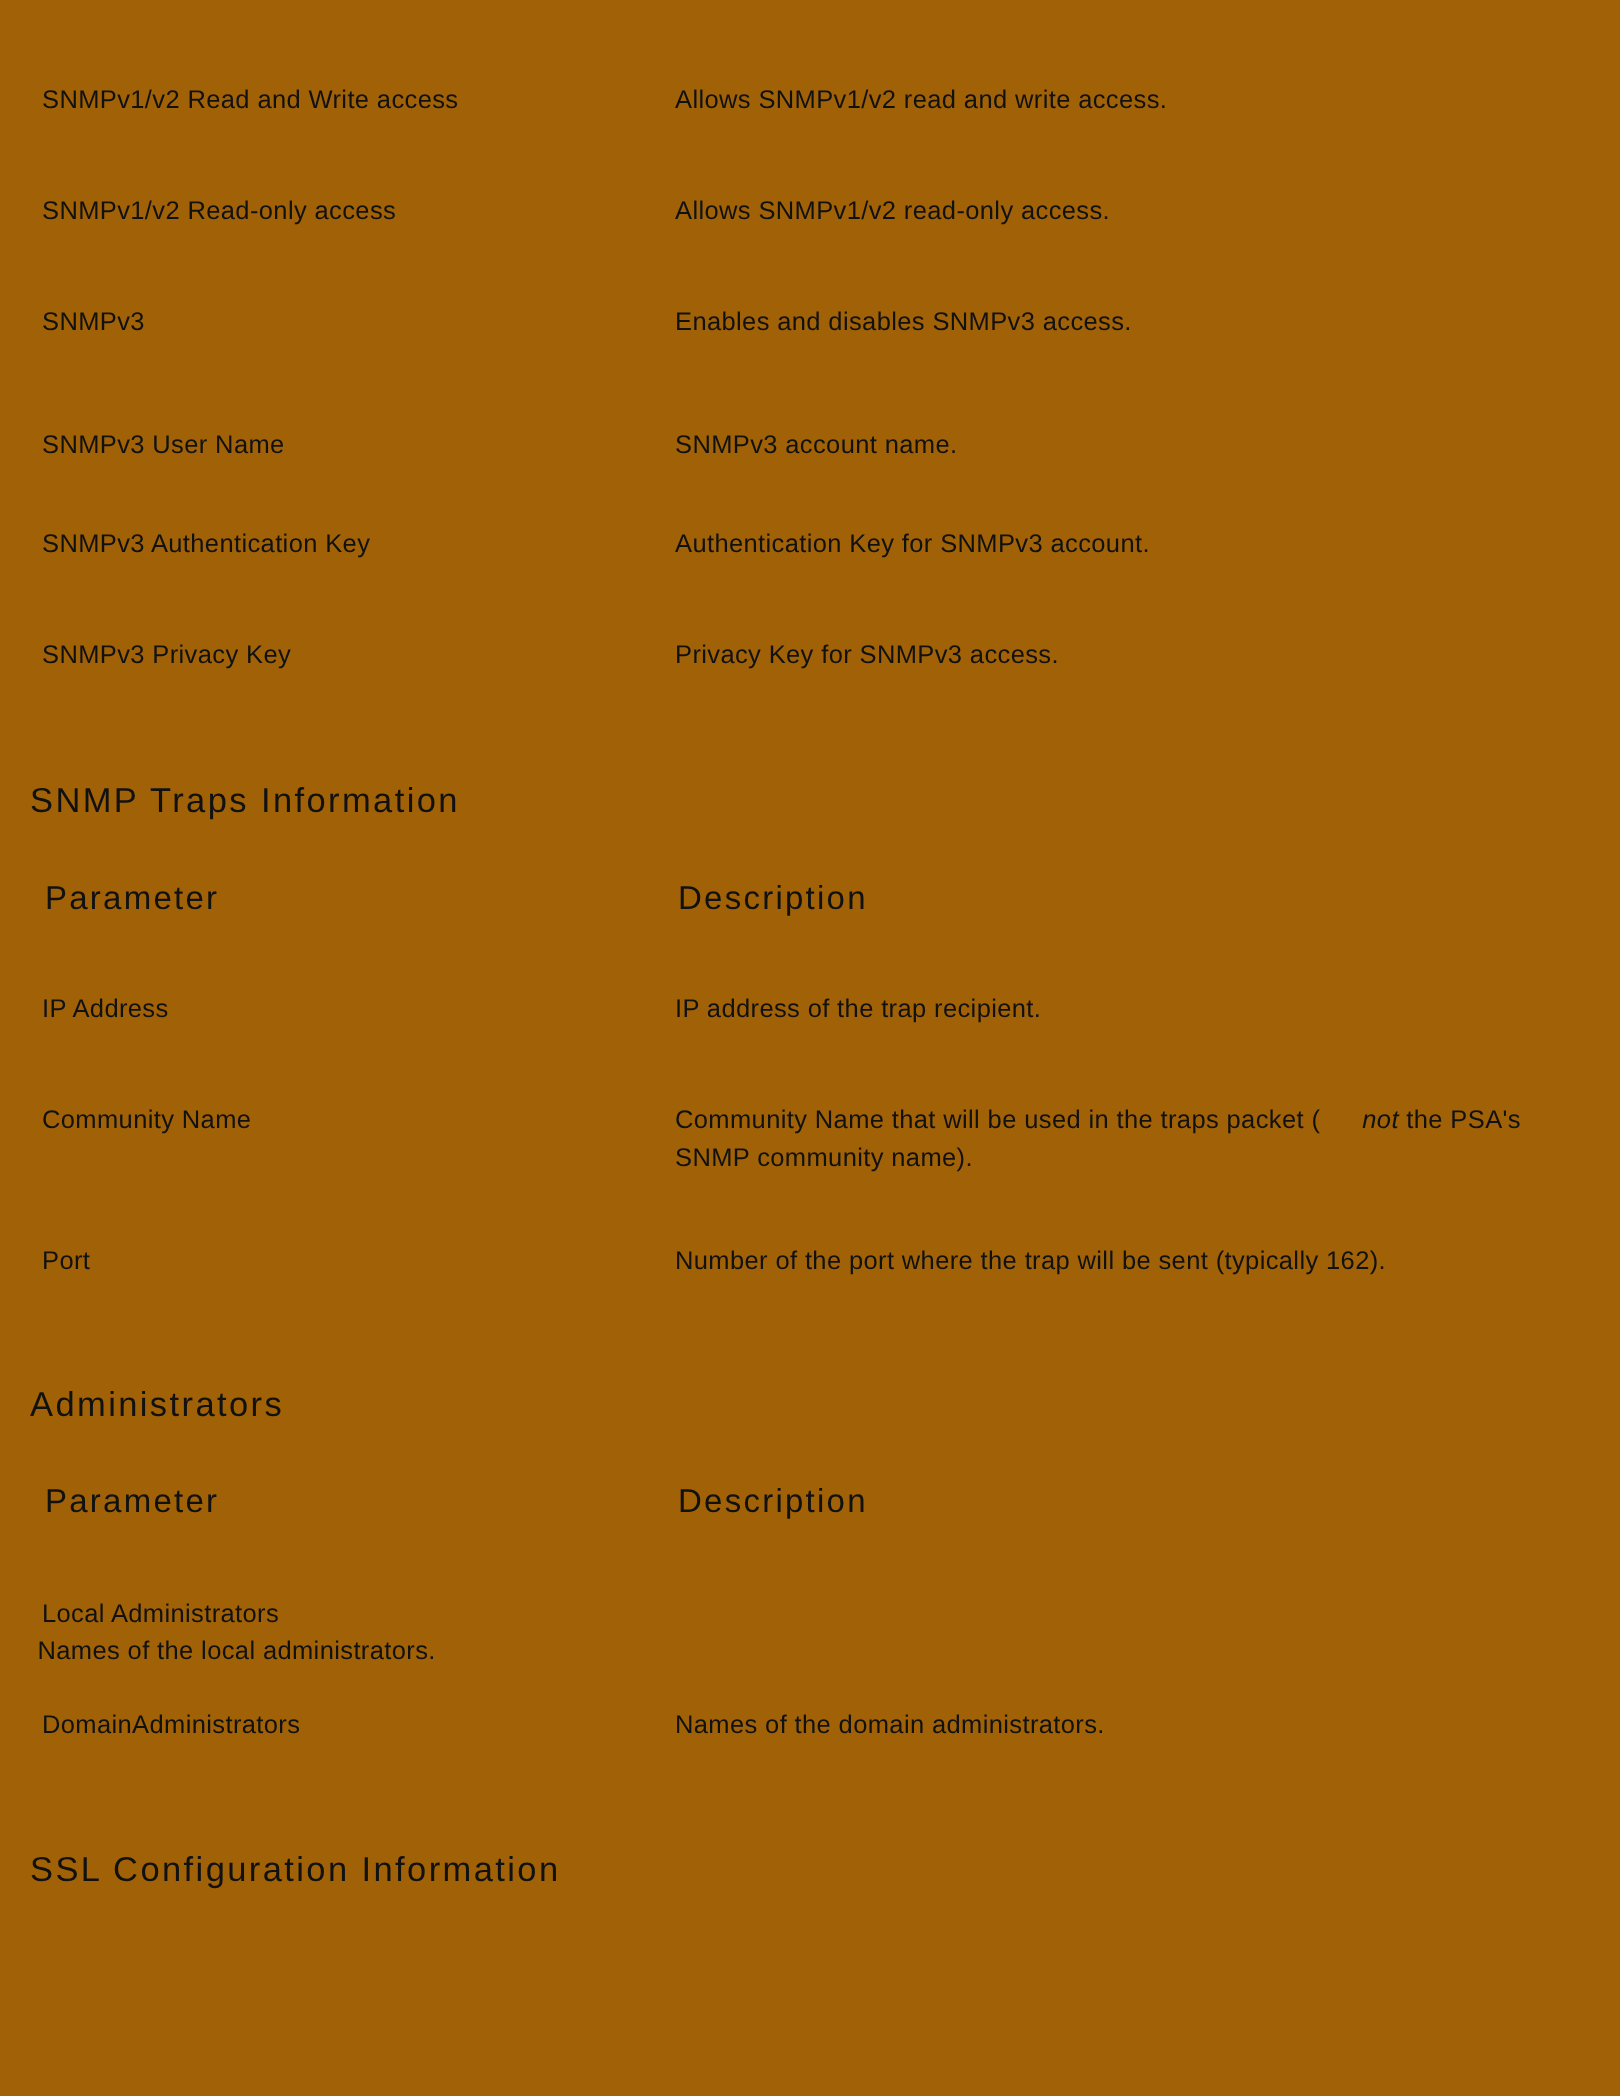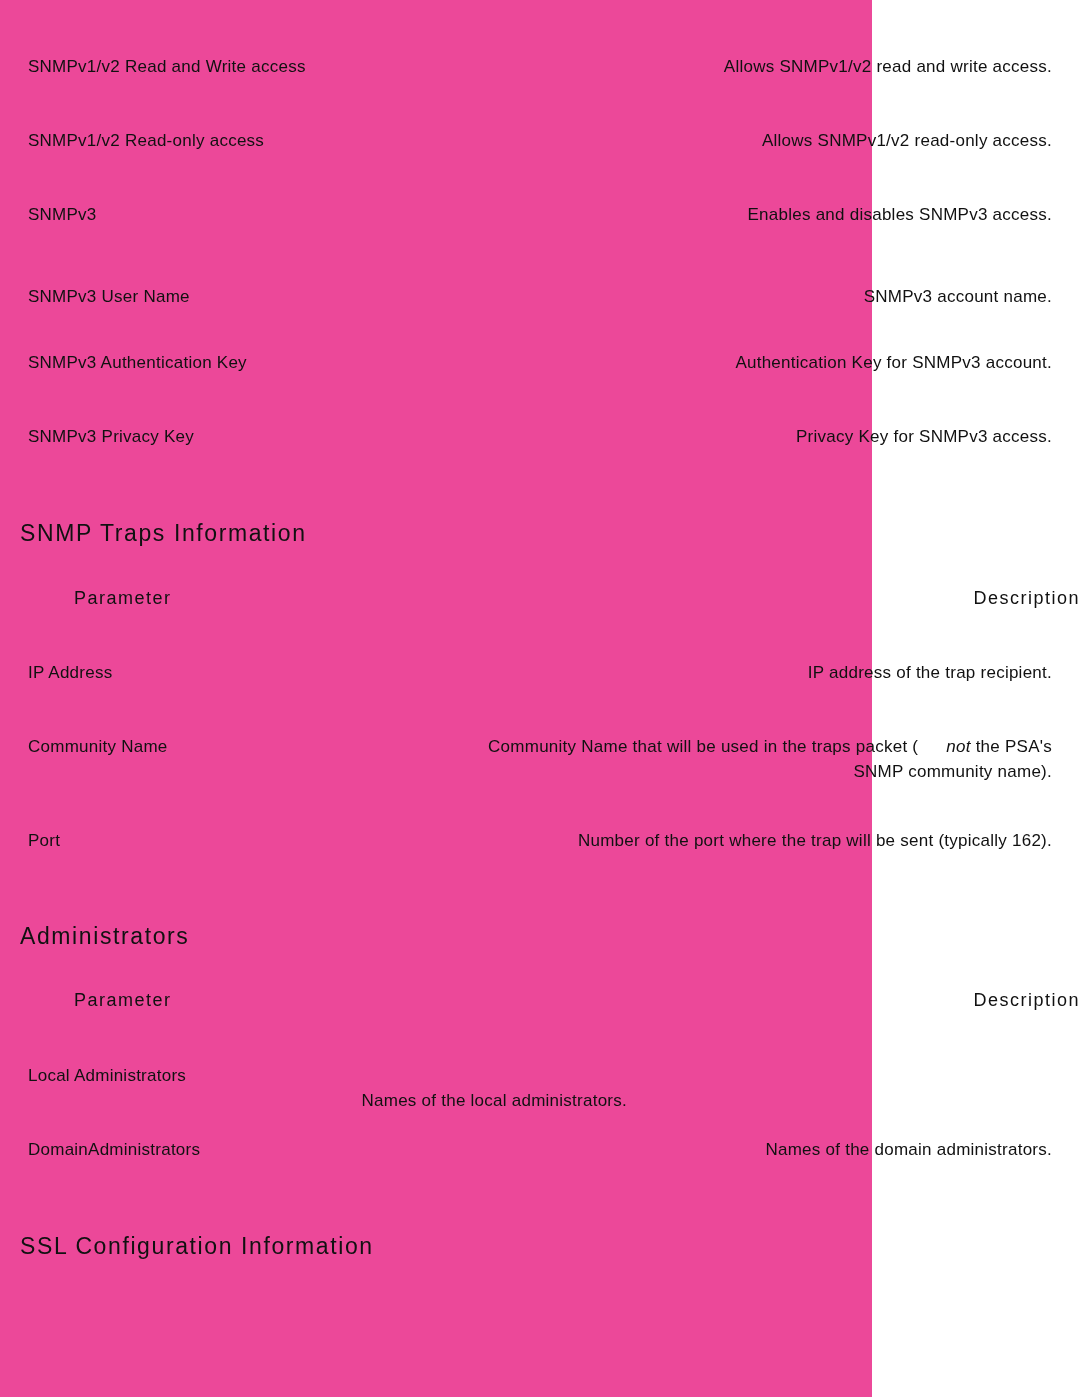--- a/index.html
+++ b/index.html
@@ -11,23 +11,23 @@
     width: 1080px;
     height: 1397px;
     position: relative;
     font-family: "Liberation Sans", "DejaVu Sans", sans-serif;
     color: #000000;
     overflow: hidden;
   }
 
   .page {
     position: relative;
-    width: 872px;
+    width: 1080px;
     height: 1397px;
-    background: #ec4899;
+    background: #a16207;
   }
 
   
   .row {
     position: absolute;
     left: 0;
     width: 1080px;
     display: flex;
     align-items: flex-start;
   }
@@ -41,30 +41,28 @@
     color: #111111;
   }
   .cell-desc {
     width: 627px;
     padding-left: 25px;
     box-sizing: border-box;
     font-size: 17px;
     line-height: 25px;
     letter-spacing: 0.25px;
     color: #111111;
-    text-align: right;
   }
 
   
   .hdr .cell-param,
   .hdr .cell-desc {
     letter-spacing: 1.5px;
-    font-size: 18px;
+    font-size: 22px;
     padding-left: 30px;
-    margin-left: 44px;
   }
   .hdr .cell-desc {
     padding-left: 27px;
   }
 
   
   .section-heading {
     position: absolute;
     left: 20px;
     font-size: 23px;

